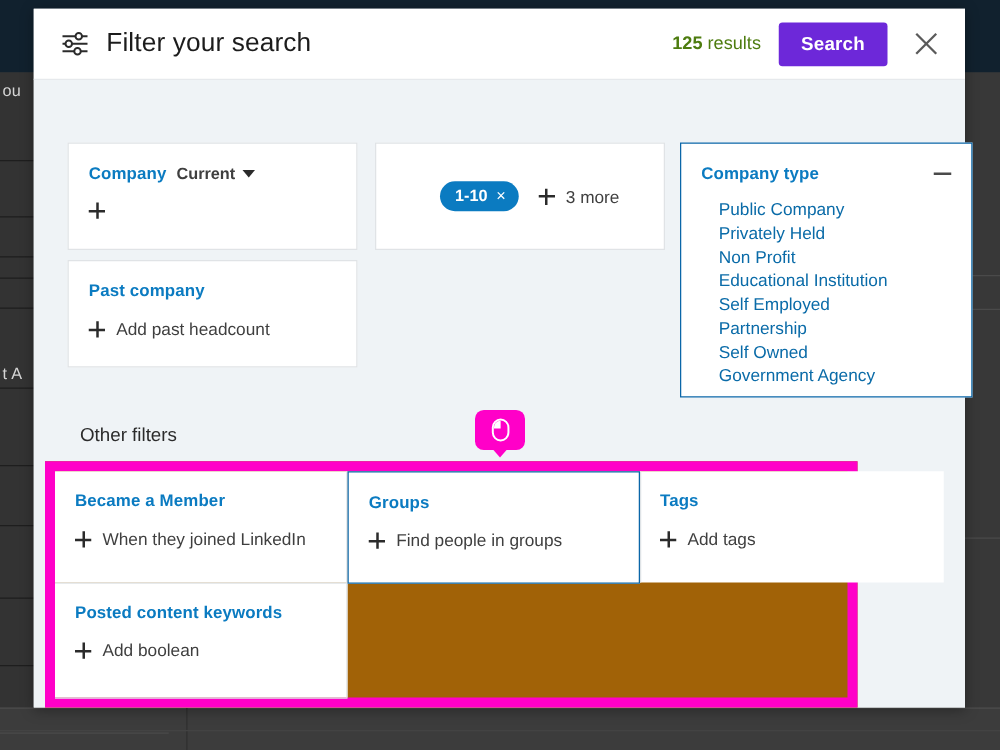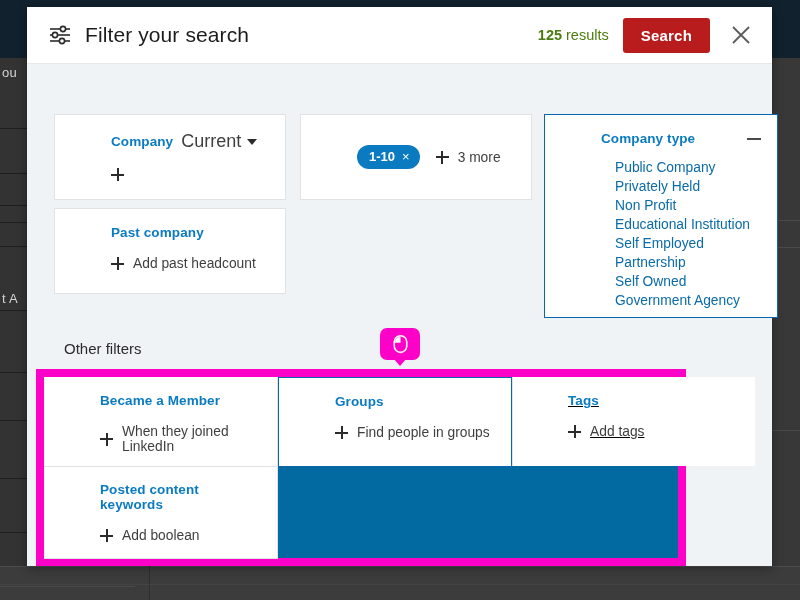--- a/index.html
+++ b/index.html
@@ -100,21 +100,21 @@
     display: flex;
     align-items: center;
     gap: 14px;
   }
   #results-count {
     font-size: 14.5px;
     color: #4d7c0f;
   }
   #results-count b { font-weight: 700; }
   #search-button {
-    background: #b91c1c;
+    background: #6d28d9;
     color: #ffffff;
     border: none;
     border-radius: 3px;
     font-family: inherit;
     font-size: 15px;
     font-weight: 700;
     padding: 9px 18px;
     cursor: pointer;
     letter-spacing: .2px;
   }
@@ -137,36 +137,35 @@
   .grid-top {
     position: absolute;
     left: 11px;
     top: 2px;
     width: 723px;
   }
   .card {
     background: #ffffff;
     border: 1px solid #e0e3e6;
     position: absolute;
-    padding-left: 40px;
   }
   .card.selected {
     border: 1px solid #0a66a8;
     z-index: 3;
   }
   .card-title {
     color: #0b7bc1;
     font-size: 13.5px;
     font-weight: 700;
     letter-spacing: .1px;
   }
   .card-sub {
     color: #3f3f3f;
-    font-size: 18px;
-    font-weight: 400;
+    font-size: 13px;
+    font-weight: 700;
     margin-left: 8px;
   }
   .card-inner {
     padding: 16px 16px 14px 16px;
   }
   .title-row { display: flex; align-items: center; }
   .caret {
     display: inline-block;
     margin-left: 6px;
     width: 0; height: 0;
@@ -214,20 +213,21 @@
     background: #0b7bc1;
     color: #ffffff;
     border-radius: 14px;
     font-size: 13px;
     font-weight: 700;
     padding: 4px 10px 5px 12px;
     display: inline-flex;
     align-items: center;
     gap: 7px;
     cursor: pointer;
+    margin-left: 35px;
   }
   .pill .x {
     font-size: 13px;
     font-weight: 400;
   }
   .more-row {
     display: flex;
     align-items: center;
     margin-left: 16px;
     cursor: pointer;
@@ -252,21 +252,21 @@
   }
 
   
   #highlight-box {
     position: absolute;
     left: 9px;
     top: 305px;
     width: 650px;
     height: 197px;
     border: 8px solid #ff00c8;
-    background: #0369a1;
+    background: #a16207;
   }
 
   
   #cursor-pin {
     position: absolute;
     left: 353px;
     top: 264px;
     width: 40px;
     height: 37px;
     z-index: 10;
@@ -455,21 +455,21 @@
             <div class="title-row">
               <span class="card-title">Groups</span>
             </div>
             <div class="add-row">
               <span class="plus"></span>
               <span class="add-label">Find people in groups</span>
             </div>
           </div>
         </div>
 
-        <div class="card" style="left:468px; top:0; width:243px; height:89px; border:none; background:#ffffff;text-decoration:underline;">
+        <div class="card" style="left:468px; top:0; width:243px; height:89px; border:none; background:#ffffff;">
           <div class="card-inner">
             <div class="title-row">
               <span class="card-title">Tags</span>
             </div>
             <div class="add-row">
               <span class="plus"></span>
               <span class="add-label">Add tags</span>
             </div>
           </div>
         </div>

